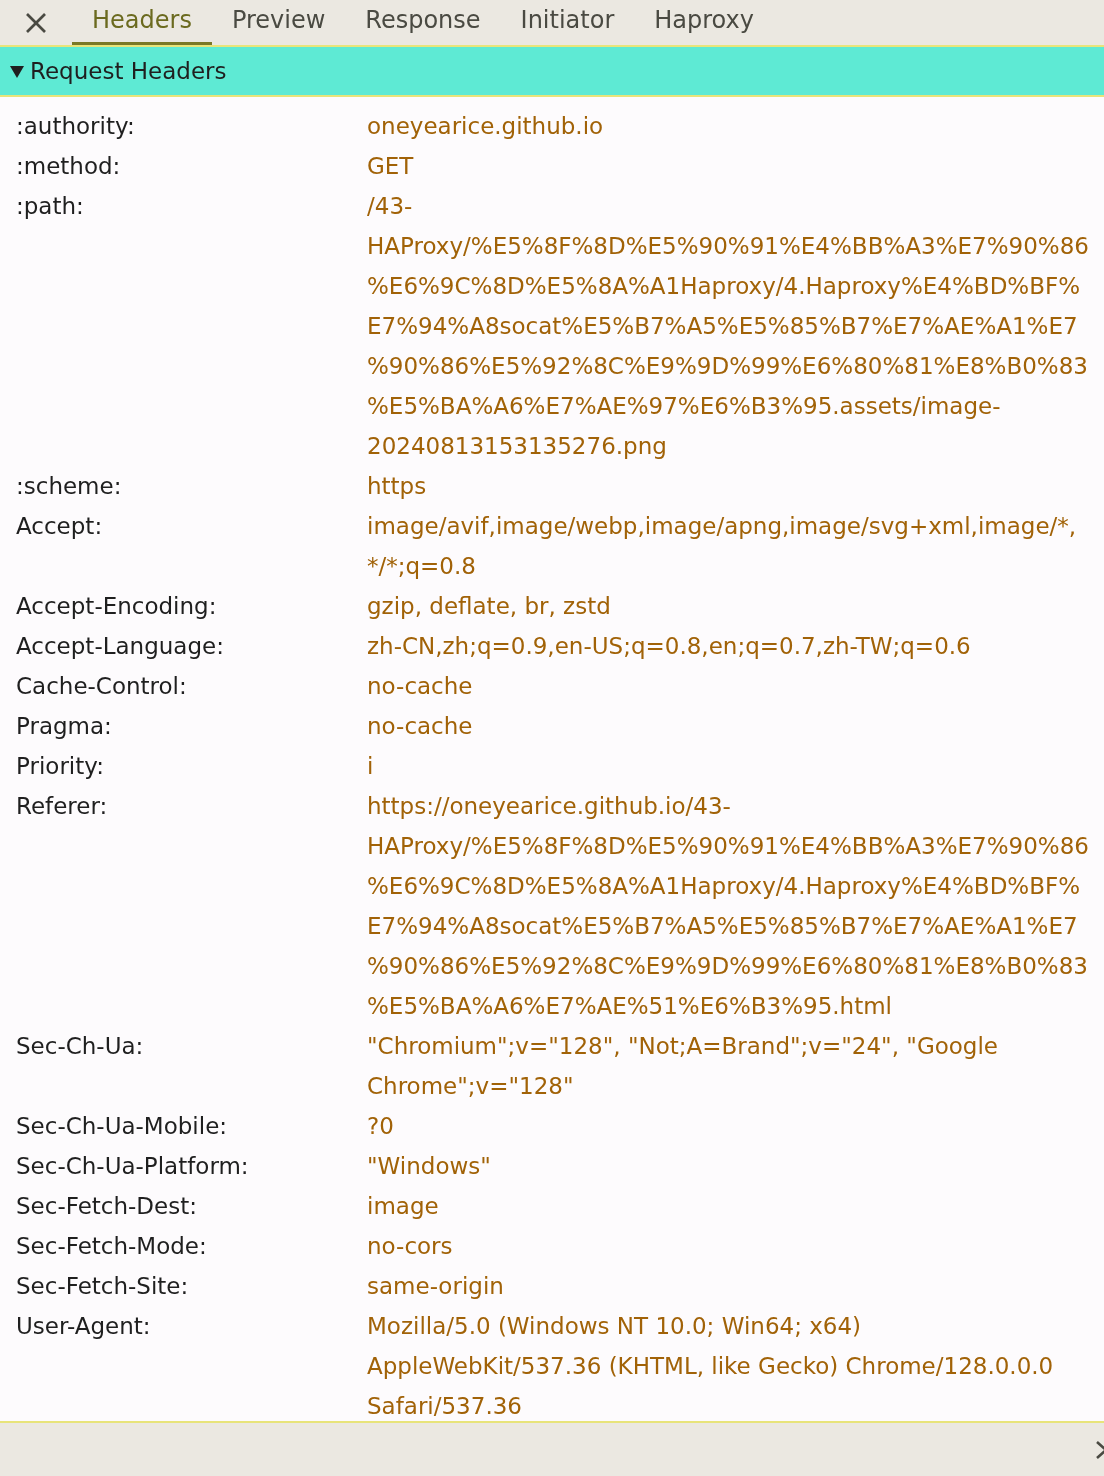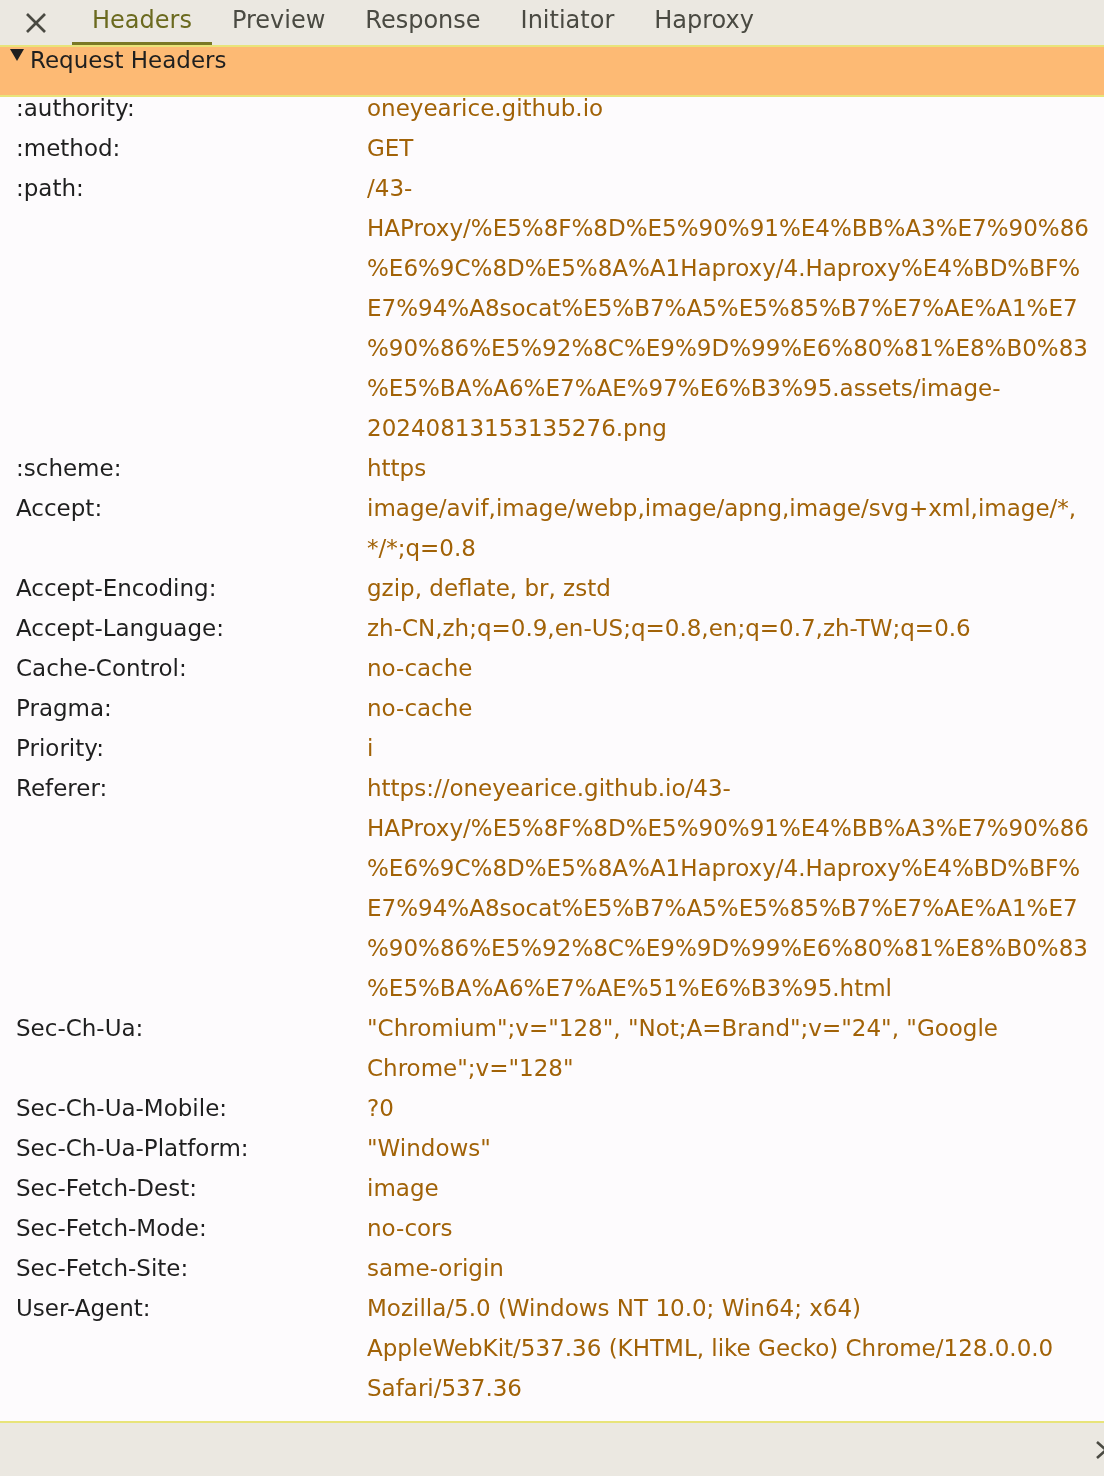--- a/index.html
+++ b/index.html
@@ -44,43 +44,44 @@
   }
   .tab.active {
     color: #6b6a1f;
     border-bottom: 3px solid #7a7826;
   }
   .section-header {
     position: absolute;
     left: 0; top: 47px;
     width: 1104px;
     height: 48px;
-    background: #fdba74;
+    background: #5eead4;
     border-bottom: 2px solid #e8e47a;
     display: flex;
+    align-items: center;
     cursor: pointer;
     box-sizing: content-box;
   }
   .section-header .triangle {
     margin-left: 10px;
     width: 0; height: 0;
     border-left: 7px solid transparent;
     border-right: 7px solid transparent;
     border-top: 12px solid #1f1f1f;
     margin-right: 6px;
     margin-top: 2px;
   }
   .section-header .title {
     font-size: 23px;
     color: #1f1f1f;
   }
   .rows {
     position: absolute;
     left: 0;
-    top: 88px;
+    top: 106px;
     width: 1104px;
   }
   .row {
     display: flex;
     align-items: flex-start;
   }
   .row .name {
     width: 351px;
     padding-left: 16px;
     font-size: 23px;

